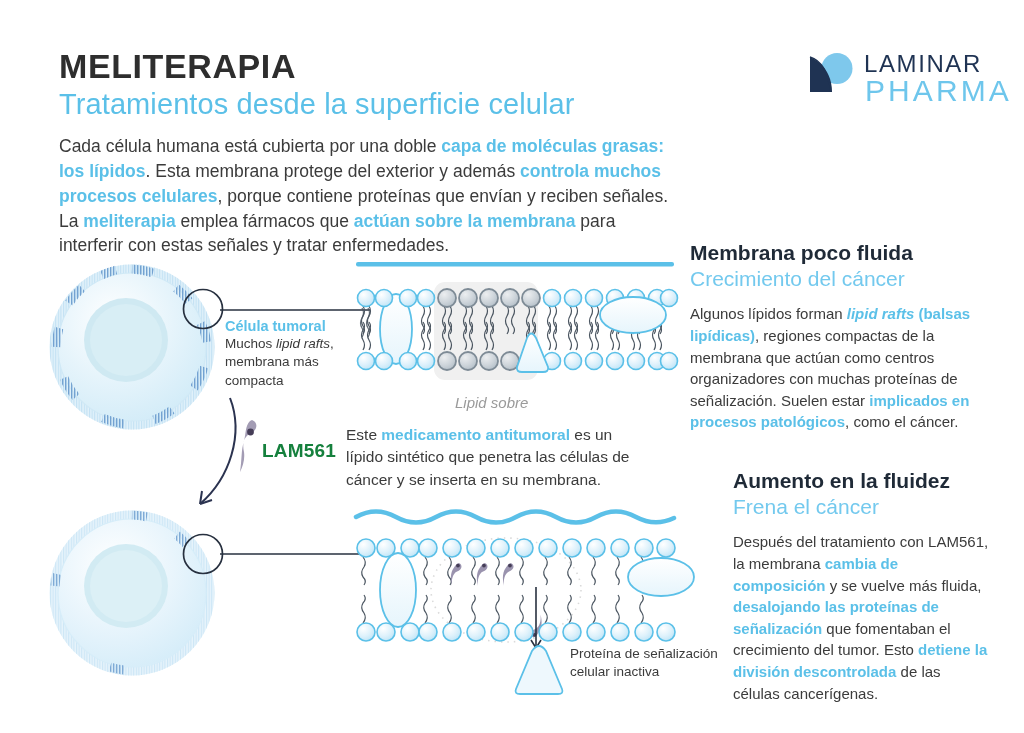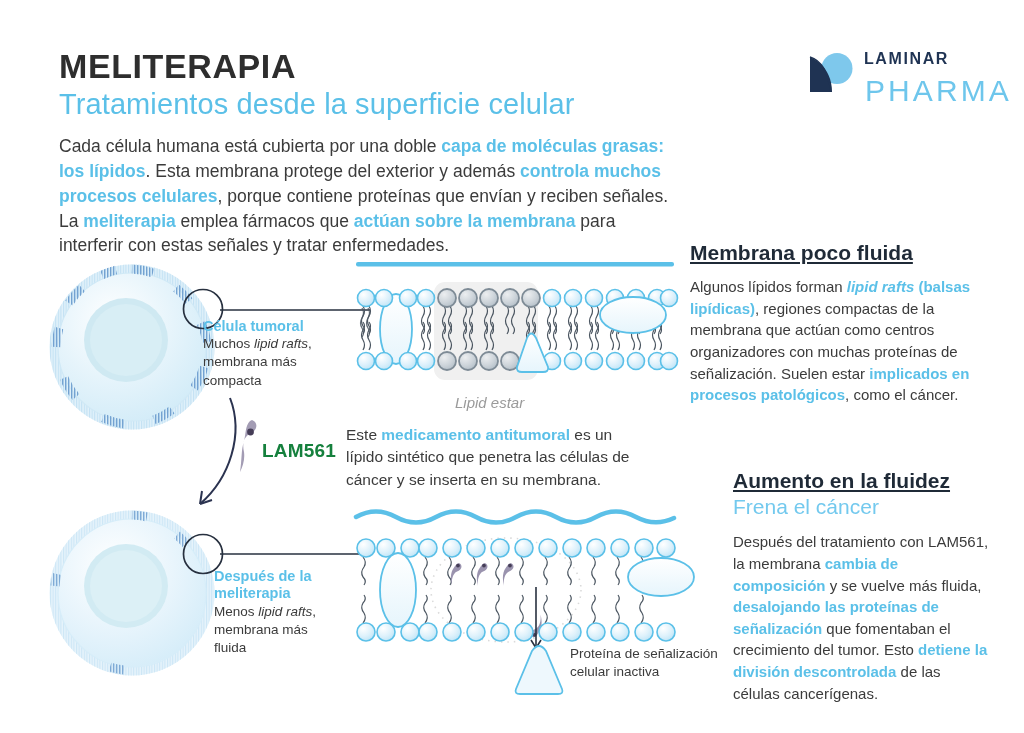--- a/index.html
+++ b/index.html
@@ -28,30 +28,30 @@
     position:absolute;left:59px;top:134px;width:625px;
     font-size:17.5px;line-height:1.42;color:#3b3b3b;
   }
   .hl{color:#5bc0e8;font-weight:bold;}
 
   
   .logo{position:absolute;left:806px;top:48px;width:175px;height:50px;}
   .logo-mark{position:absolute;left:0;top:3px;width:52px;height:44px;}
   .logo-txt1{
     position:absolute;left:58px;top:2px;
-    font-size:16px;font-weight:bold;letter-spacing:1.6px;color:#1f3353;
+    font-size:24px;font-weight:normal;letter-spacing:1.6px;color:#1f3353;
   }
   .logo-txt2{
     position:absolute;left:59px;top:26px;
     font-size:30px;font-weight:400;letter-spacing:3.1px;color:#6ec6ec;
   }
 
   
   .sec{position:absolute;width:300px;}
-  .sec-h1{font-size:21px;font-weight:bold;color:#1f2a37;line-height:1.2;text-decoration:underline;}
+  .sec-h1{font-size:21px;font-weight:bold;color:#1f2a37;line-height:1.2;}
   .sec-h2{font-size:21px;font-weight:400;color:#73c9ee;line-height:1.25;margin-top:1px;}
   .sec-p{font-size:15px;line-height:1.44;color:#3b3b3b;margin-top:11px;}
 
   
   .callout{position:absolute;width:125px;}
   .callout-t{font-size:14.5px;font-weight:bold;color:#5bc0e8;line-height:1.2;}
   .callout-b{font-size:13.5px;line-height:1.34;color:#3b3b3b;margin-top:0;}
 
   
   .mid-text{
@@ -95,20 +95,21 @@
         <path d="M4 6 C4 6, 26 14, 26 41 L4 41 Z" fill="#1f3353"></path>
         <path d="M4 6 C14 9, 22 20, 25 41" fill="none" stroke="#1f3353" stroke-width="1.5"></path>
       </svg>
     </div>
     <div class="logo-txt1">LAMINAR</div>
     <div class="logo-txt2">PHARMA</div>
   </div>
 
   <div class="sec" style="left:690px;top:240px;">
     <div class="sec-h1">Membrana poco fluida</div>
+    <div class="sec-h2">Crecimiento del cáncer</div>
     <div class="sec-p"><span>Algunos lípidos forman </span><span class="hl" style="font-style: italic;">lipid rafts</span><span class="hl"> (balsas lipídicas)</span><span>, regiones compactas de la membrana que actúan como centros organizadores con muchas proteínas de señalización. Suelen estar </span><span class="hl">implicados en procesos patológicos</span><span>, como el cáncer.</span></div>
   </div>
 
   <div class="sec" style="left:733px;top:468px;width:258px;">
     <div class="sec-h1">Aumento en la fluidez</div>
     <div class="sec-h2">Frena el cáncer</div>
     <div class="sec-p"><span>Después del tratamiento con LAM561, la membrana </span><span class="hl">cambia de composición</span><span> y se vuelve más fluida, </span><span class="hl">desalojando las proteínas de señalización</span><span> que fomentaban el crecimiento del tumor. Esto </span><span class="hl">detiene la división descontrolada</span><span> de las células cancerígenas.</span></div>
   </div>
 
   <div style="position:absolute;left:50px;top:262px;">
@@ -155,21 +156,21 @@
     <svg width="42" height="42" viewBox="0 0 42 42">
       <circle cx="21" cy="21" r="19.5" fill="none" stroke="#27303f" stroke-width="1.7"></circle>
     </svg>
   </div>
   <div style="position:absolute;left:220px;top:308px;">
     <svg width="150" height="4" viewBox="0 0 150 4">
         <line x1="0" y1="2" x2="150" y2="2" stroke="#27303f" stroke-width="1.6"></line>
       </svg>
   </div>
 
-  <div class="callout" style="left:203px;top:318px;">
+  <div class="callout" style="left:225px;top:318px;">
     <div class="callout-t">Célula tumoral</div>
     <div class="callout-b"><span>Muchos </span><span style="font-style: italic;">lipid rafts</span><span>, membrana más compacta</span></div>
   </div>
 
   <div style="position:absolute;left:172px;top:392px;">
     <svg width="80" height="122" viewBox="0 0 80 122">
       <path d="M58 6 C 72 42, 58 86, 28 112" fill="none" stroke="#2b3350" stroke-width="2"></path>
       <path d="M28 112 L 40 108 M28 112 L 30 99" fill="none" stroke="#2b3350" stroke-width="2"></path>
     </svg>
   </div>
@@ -371,21 +372,21 @@
         <circle cx="133" cy="99" r="9" fill="url(#headgray)"></circle>
         <circle cx="154" cy="99" r="9" fill="url(#headgray)"></circle>
         <circle cx="175" cy="99" r="9" fill="url(#headgray)"></circle>
       </g>
 
       <path d="M161 105 L171 76 q4 -9 9 0 L192 105 q1 5 -5 5 L166 110 q-6 0 -5 -5 Z" fill="url(#protg)" stroke="#5bc0e8" stroke-width="1.8"></path>
 
       <ellipse cx="277" cy="53" rx="33" ry="18" fill="url(#protg)" stroke="#5bc0e8" stroke-width="1.8"></ellipse>
     </svg>
   </div>
-  <div class="raft-cap">Lipid estar</div>
+  <div class="raft-cap">Lipid sobre</div>
 
   <div style="position:absolute;left:50px;top:508px;">
     <svg width="170" height="175" viewBox="0 0 170 175">
       <defs>
         <radialGradient id="cellg2" cx="38%" cy="32%" r="72%">
           <stop offset="0%" stop-color="#ffffff"></stop>
           <stop offset="55%" stop-color="#e9f5fc"></stop>
           <stop offset="100%" stop-color="#d6edf9"></stop>
         </radialGradient>
         <pattern id="raftpat2" width="3" height="3" patternUnits="userSpaceOnUse">
@@ -415,24 +416,20 @@
     <svg width="42" height="42" viewBox="0 0 42 42">
       <circle cx="21" cy="21" r="19.5" fill="none" stroke="#27303f" stroke-width="1.7"></circle>
     </svg>
   </div>
   <div style="position:absolute;left:220px;top:552px;">
     <svg width="150" height="4" viewBox="0 0 150 4">
         <line x1="0" y1="2" x2="150" y2="2" stroke="#27303f" stroke-width="1.6"></line>
       </svg>
   </div>
 
-  <div class="callout" style="left:214px;top:568px;">
-    <div class="callout-t">Después de la meliterapia</div>
-    <div class="callout-b"><span>Menos </span><span style="font-style: italic;">lipid rafts</span><span>, membrana más fluida</span></div>
-  </div>
 
   <div style="position:absolute;left:356px;top:505px;">
     <svg width="318" height="150" viewBox="0 0 318 150">
       <defs>
         <radialGradient id="headg2" cx="35%" cy="30%" r="75%">
           <stop offset="0%" stop-color="#ffffff"></stop>
           <stop offset="60%" stop-color="#ddf1fb"></stop>
           <stop offset="100%" stop-color="#bfe5f7"></stop>
         </radialGradient>
         <linearGradient id="protg2" x1="0" y1="0" x2="0" y2="1">

